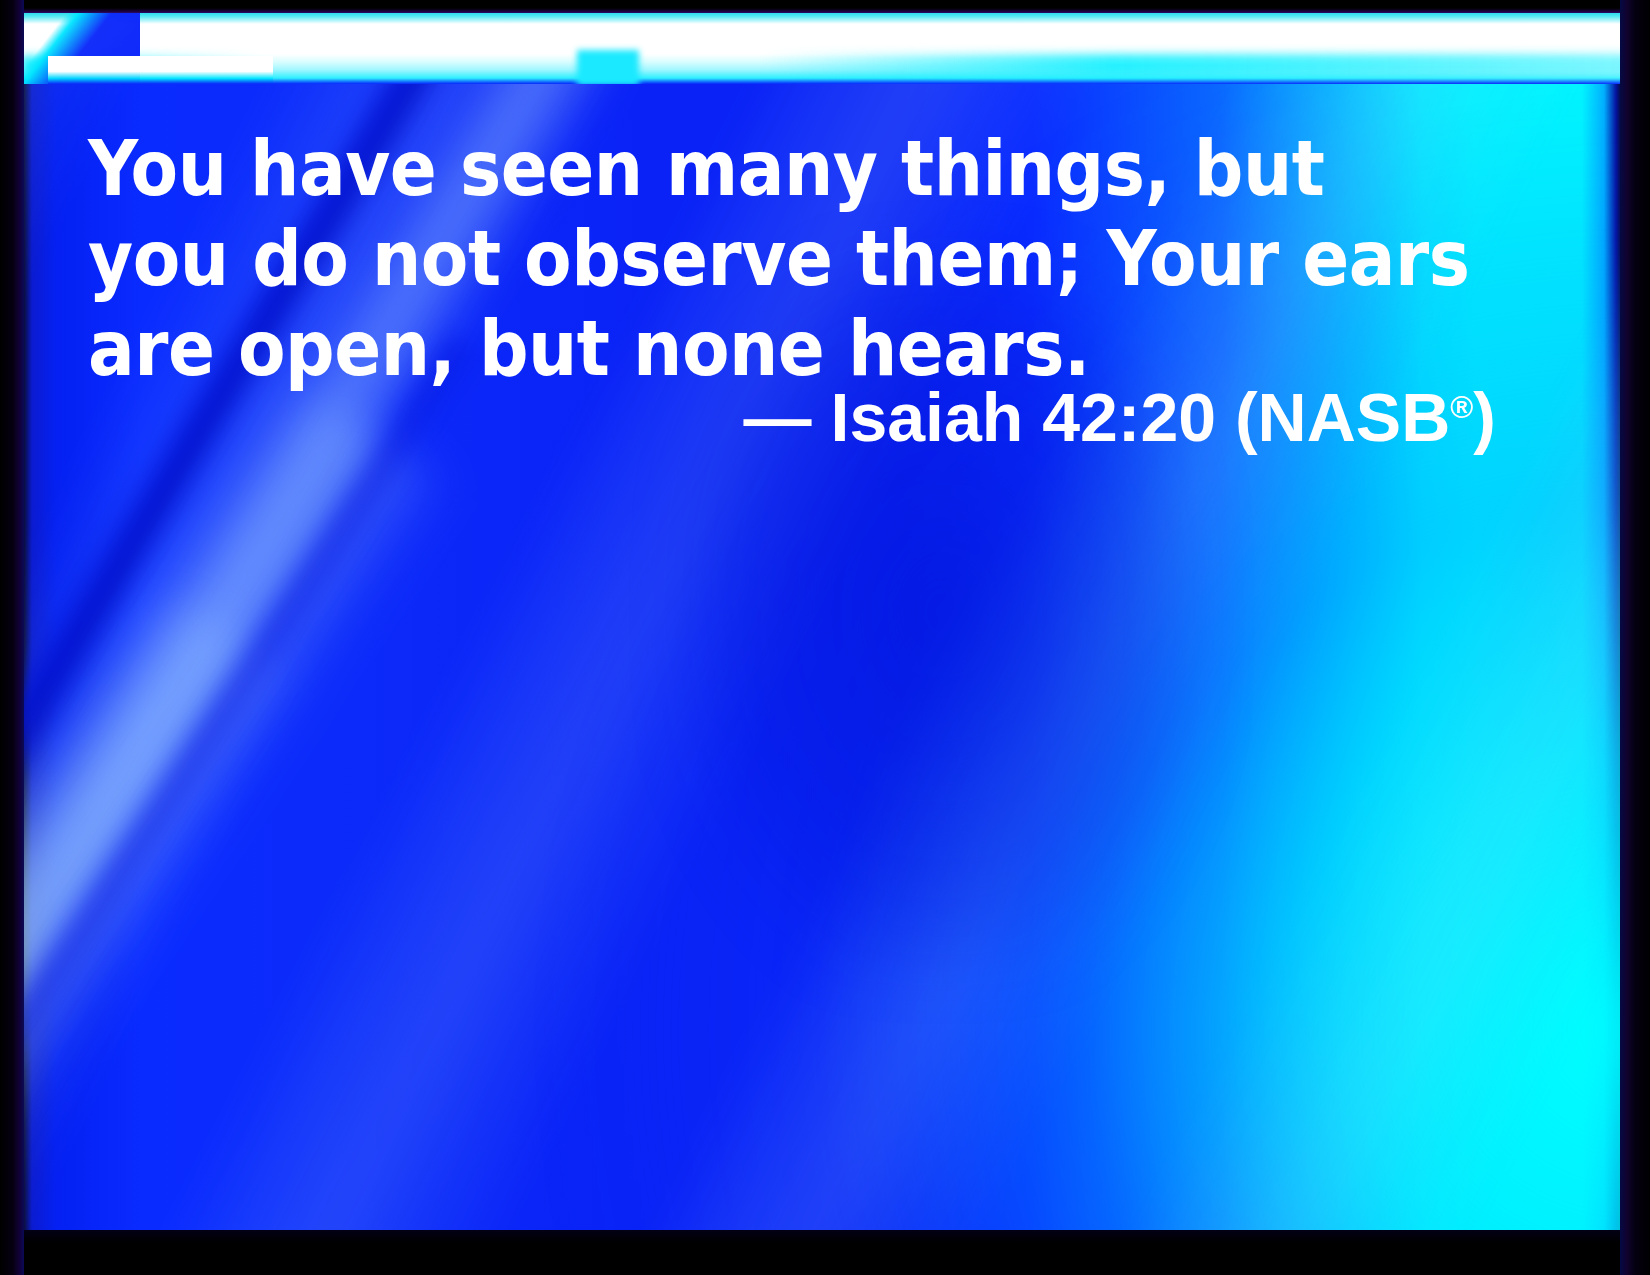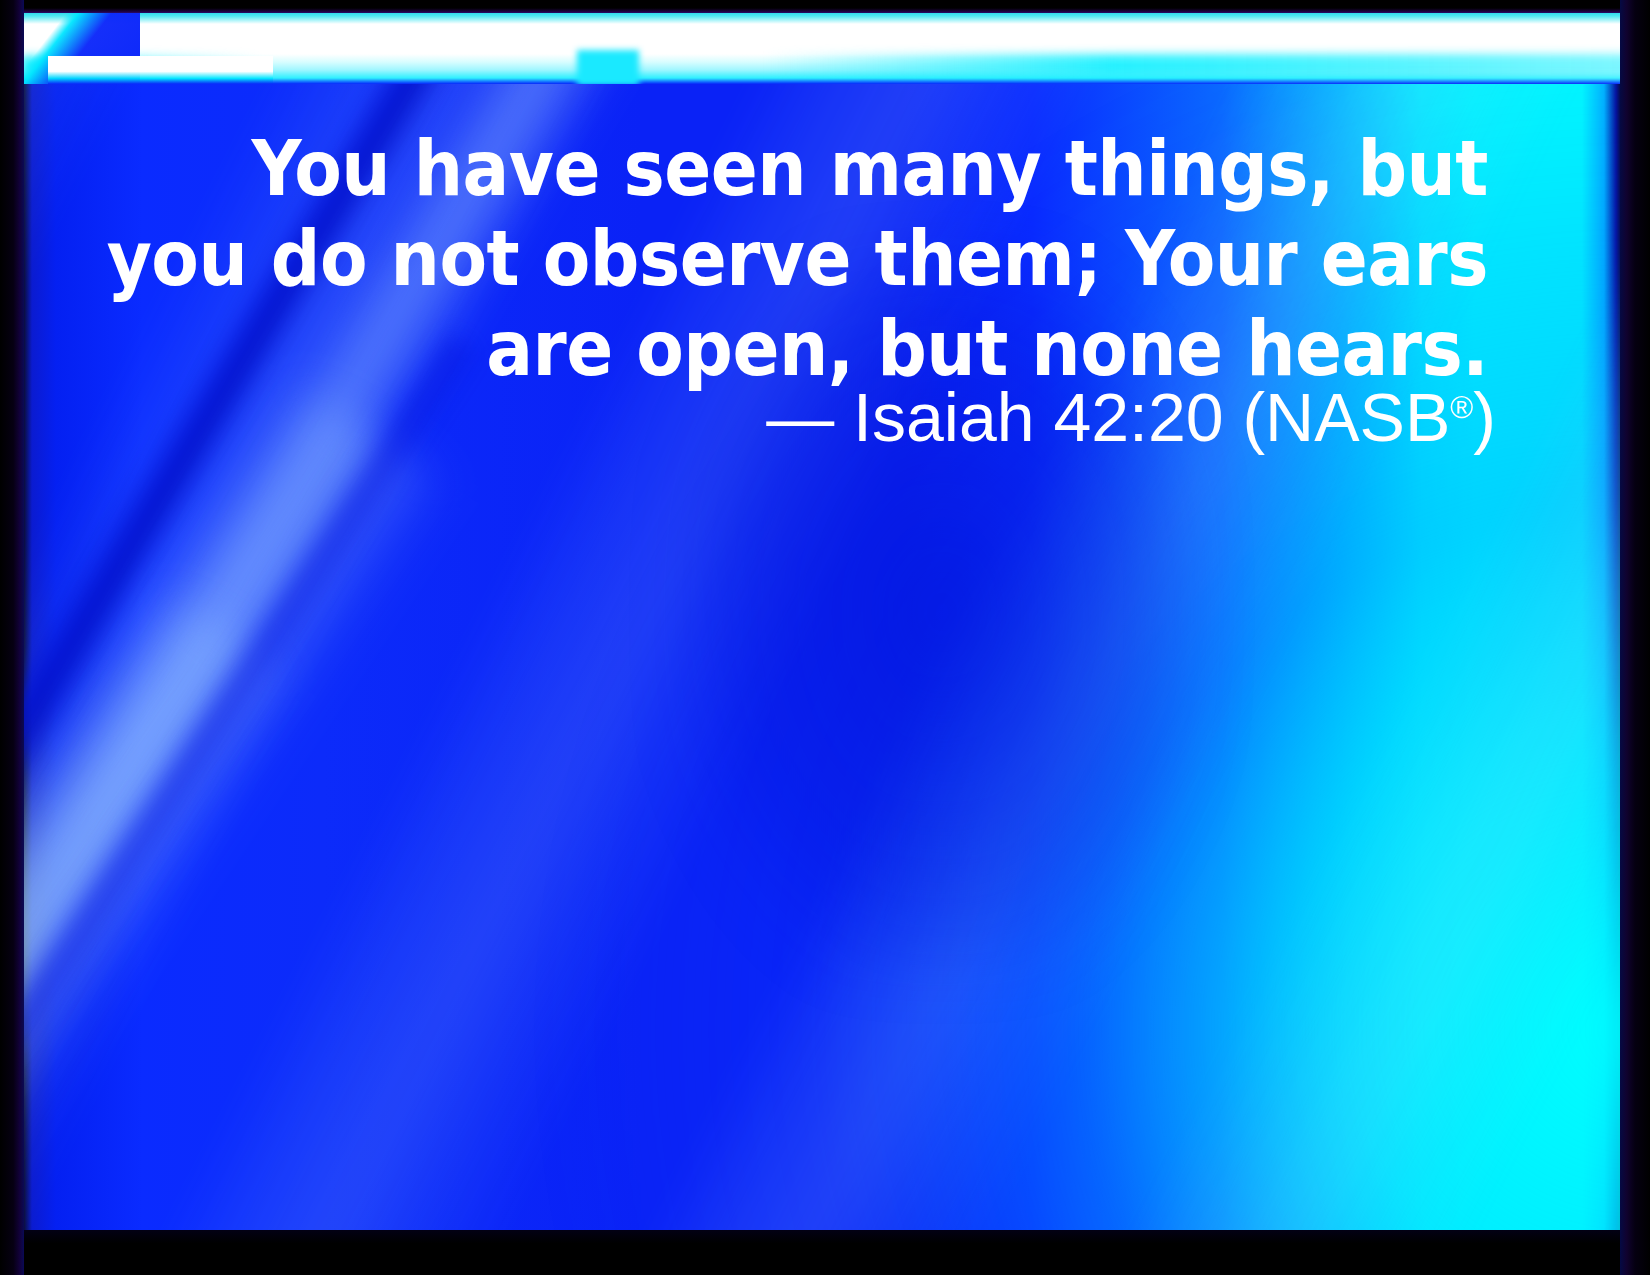--- a/index.html
+++ b/index.html
@@ -281,32 +281,31 @@
     width: 1400px;
     margin: 0;
     font-family: "DejaVu Sans Condensed", "Liberation Sans Narrow", "Liberation Sans", sans-serif;
     font-stretch: condensed;
     font-weight: bold;
     font-size: 77px;
     line-height: 90px;
     color: #ffffff;
     letter-spacing: -0.5px;
     white-space: pre-wrap;
-    text-align: right;
   }
 
   .attribution {
     position: absolute;
     left: 88px;
     top: 378px;
     width: 1408px;
     margin: 0;
     text-align: right;
     font-family: "Liberation Sans", "DejaVu Sans", sans-serif;
-    font-weight: normal;
+    font-weight: bold;
     font-size: 68px;
     line-height: 78px;
     color: #ffffff;
     letter-spacing: 0px;
     white-space: nowrap;
   }
   .attribution sup {
     font-size: 0.46em;
     vertical-align: 0.75em;
     line-height: 0;

